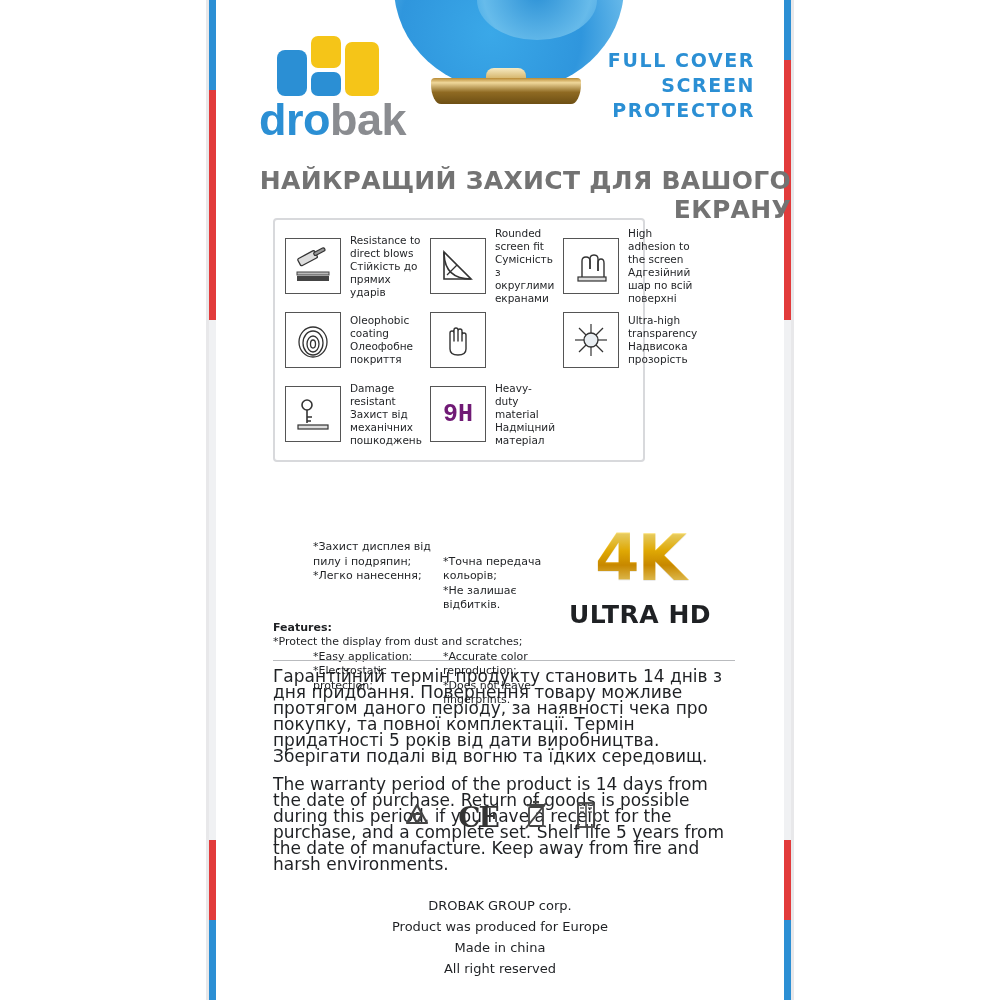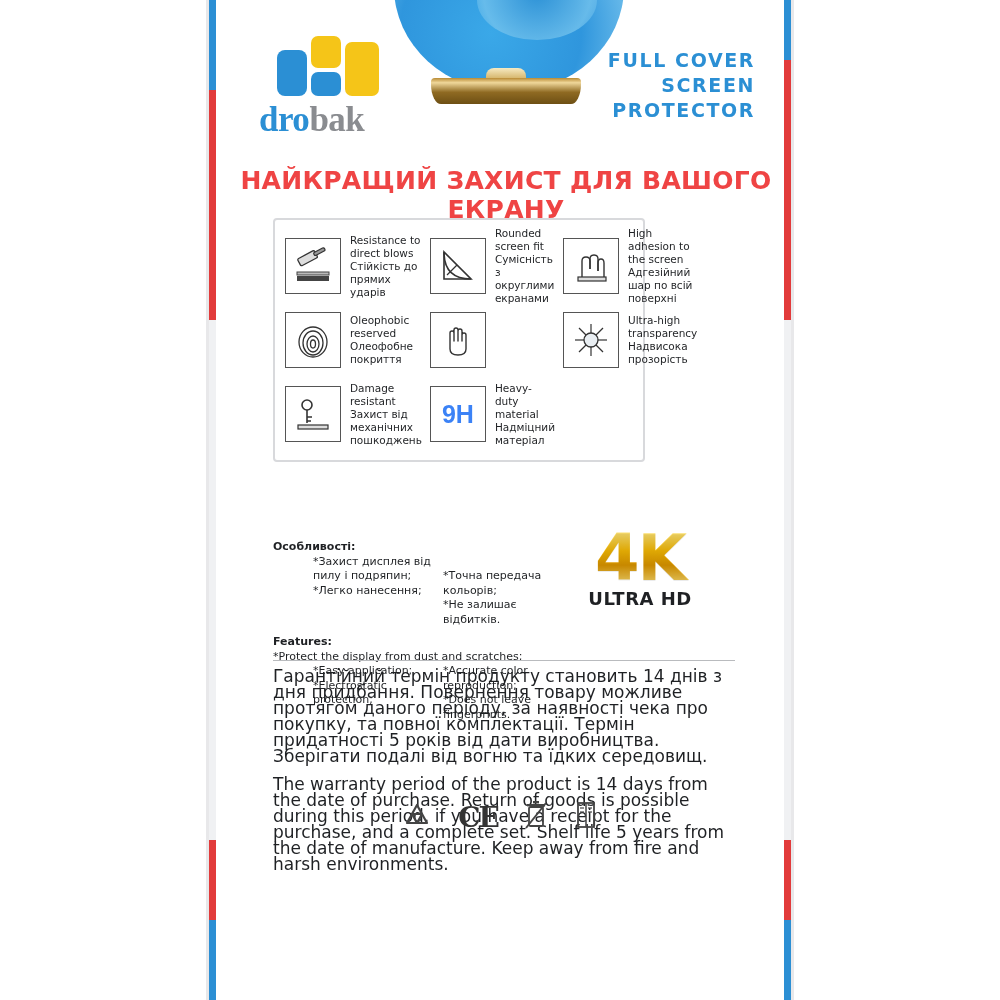--- a/index.html
+++ b/index.html
@@ -103,24 +103,24 @@
     position: absolute;
     border-radius: 7px;
   }
   .lm1 { left: 0px;  top: 14px; width: 30px; height: 46px; background: #2b8fd4; border-radius: 8px 8px 8px 8px; }
   .lm2 { left: 34px; top: 0px;  width: 30px; height: 32px; background: #f5c518; }
   .lm3 { left: 34px; top: 36px; width: 30px; height: 24px; background: #2b8fd4; }
   .lm4 { left: 68px; top: 6px;  width: 34px; height: 54px; background: #f5c518; }
   .logo-text {
     position: absolute;
     left: 0;
-    top: 64px;
-    font-size: 35px;
+    top: 58px;
+    font-size: 45px;
     letter-spacing: -0.5px;
-    font-family: Liberation Serif, serif;
+    font-family: Liberation Sans, sans-serif;
   }
   .logo-text .a { color: #2b8fd4; font-weight: 700;}
   .logo-text .b { color: #8a8c90; font-weight: 700;}
 
   
   .hdr-right {
     position: absolute;
     right: 36px;
     top: 48px;
     text-align: right;
@@ -130,24 +130,24 @@
     letter-spacing: 1.6px;
     line-height: 25px;
     font-family: "DejaVu Sans", sans-serif;
   }
 
   
   .headline {
     position: absolute;
     left: 0; right: 0;
     top: 166px;
-    text-align: center;
+    text-align: right;
     font-size: 25px;
     font-weight: bold;
-    color: #ef4444;
+    color: #737373;
     letter-spacing: 0.3px;
     font-family: "DejaVu Sans", sans-serif;
     padding-left: 12px;
   }
 
   
   .features {
     position: absolute;
     left: 64px;
     top: 218px;
@@ -182,22 +182,22 @@
     font-size: 10.5px;
     line-height: 13px;
     color: #1f2124;
     font-family: "DejaVu Sans", sans-serif;
   }
   .feat-txt .en { display: block; }
   .feat-txt .ua { display: block; }
   .nine-h {
     font-size: 25px;
     font-weight: bold;
-    color: #3b82f6;
-    font-family: Liberation Sans, sans-serif;
+    color: #701a75;
+    font-family: Liberation Mono, monospace;
   }
 
   
   .specs {
     position: absolute;
     left: 64px;
     top: 540px;
     width: 300px;
     font-size: 11px;
     line-height: 14.5px;
@@ -224,25 +224,26 @@
     line-height: 60px;
     letter-spacing: -2px;
     background: linear-gradient(180deg, #fde98a 0%, #f2b705 38%, #d99400 62%, #fbe27d 100%);
     -webkit-background-clip: text;
     background-clip: text;
     color: transparent;
     font-family: "DejaVu Sans", sans-serif;
     text-shadow: 0 1px 0 rgba(0,0,0,.08);
   }
   .uhd {
-    font-size: 18px;
+    font-size: 25px;
     font-weight: bold;
     color: #1f2124;
     letter-spacing: 0.5px;
     font-family: "DejaVu Sans", sans-serif;
+    margin-top: 12px;
   }
 
   
   .rule {
     position: absolute;
     left: 64px;
     width: 462px;
     height: 1px;
     background: #b9bbbe;
   }
@@ -390,21 +391,21 @@
           <svg width="42" height="42" viewBox="0 0 42 42">
             <g fill="none" stroke="#333" stroke-width="1.3">
               <path d="M21 33 a6 8 0 0 1 0 -16 a6 8 0 0 1 0 16"></path>
               <path d="M21 36 a10 12 0 0 1 0 -24 a10 12 0 0 1 0 24"></path>
               <path d="M21 38 a14 15 0 0 1 0 -30 a14 15 0 0 1 0 30"></path>
               <path d="M21 29 a2.5 4 0 0 1 0 -8 a2.5 4 0 0 1 0 8"></path>
             </g>
           </svg>
         </div>
         <div class="feat-txt">
-          <span class="en">Oleophobic reserved</span>
+          <span class="en">Oleophobic coating</span>
           <span class="ua">Олеофобне покриття</span>
         </div>
       </div>
 
       <div class="feat">
         <div class="feat-icon">
           <svg width="42" height="42" viewBox="0 0 42 42">
             <path d="M13 30 L13 14 a2 2 0 0 1 4 0 L17 22 L17 11 a2 2 0 0 1 4 0 L21 22 L21 12 a2 2 0 0 1 4 0 L25 22 L25 16 a2 2 0 0 1 4 0 L29 30 q0 6 -8 6 q-8 0 -8 -6 z" fill="#fff" stroke="#333" stroke-width="1.4" stroke-linejoin="round"></path>
           </svg>
         </div>
@@ -450,21 +451,20 @@
         <div class="feat-txt">
           <span class="en">Heavy-duty material</span>
           <span class="ua">Надміцний матеріал</span>
         </div>
       </div>
 
     </div>
 
     <div class="specs">
       <div class="blk">
-        <div class="ttl">Особливості:</div>
         <div class="cols">
           <div class="c1">
             <div>*Захист дисплея від пилу і подряпин;</div>
             <div>*Легко нанесення;</div>
           </div>
           <div class="c2">
             <div>&nbsp;</div>
             <div>*Точна передача кольорів;</div>
             <div>*Не залишає відбитків.</div>
           </div>
@@ -522,15 +522,21 @@
           <rect x="4" y="3" width="16" height="24" fill="none" stroke="#444" stroke-width="1.8"></rect>
           <line x1="12" y1="3" x2="12" y2="27" stroke="#444" stroke-width="1.5"></line>
           <line x1="6" y1="8" x2="10" y2="8" stroke="#444" stroke-width="1.2"></line>
           <line x1="6" y1="12" x2="10" y2="12" stroke="#444" stroke-width="1.2"></line>
           <line x1="14" y1="8" x2="18" y2="8" stroke="#444" stroke-width="1.2"></line>
           <line x1="14" y1="12" x2="18" y2="12" stroke="#444" stroke-width="1.2"></line>
         </svg>
       </span>
     </div>
 
+    <div class="footer">
+      <div>DROBAK GROUP corp.</div>
+      <div>Product was produced for Europe</div>
+      <div>Made in china</div>
+      <div>All right reserved</div>
+    </div>
 
   </div>
 </div>
 
 </body></html>

